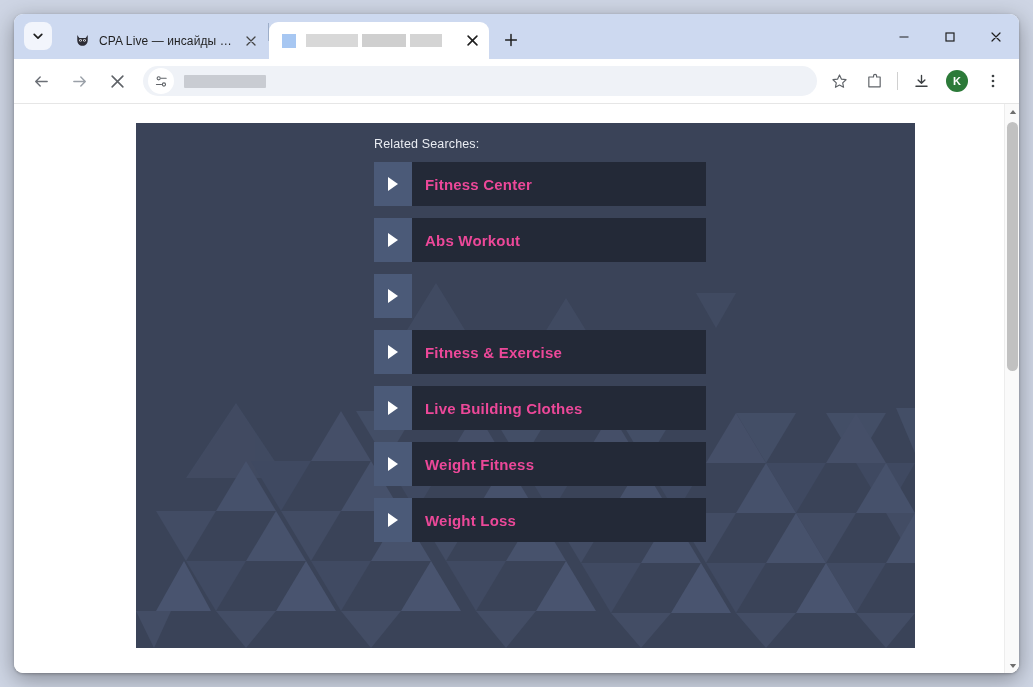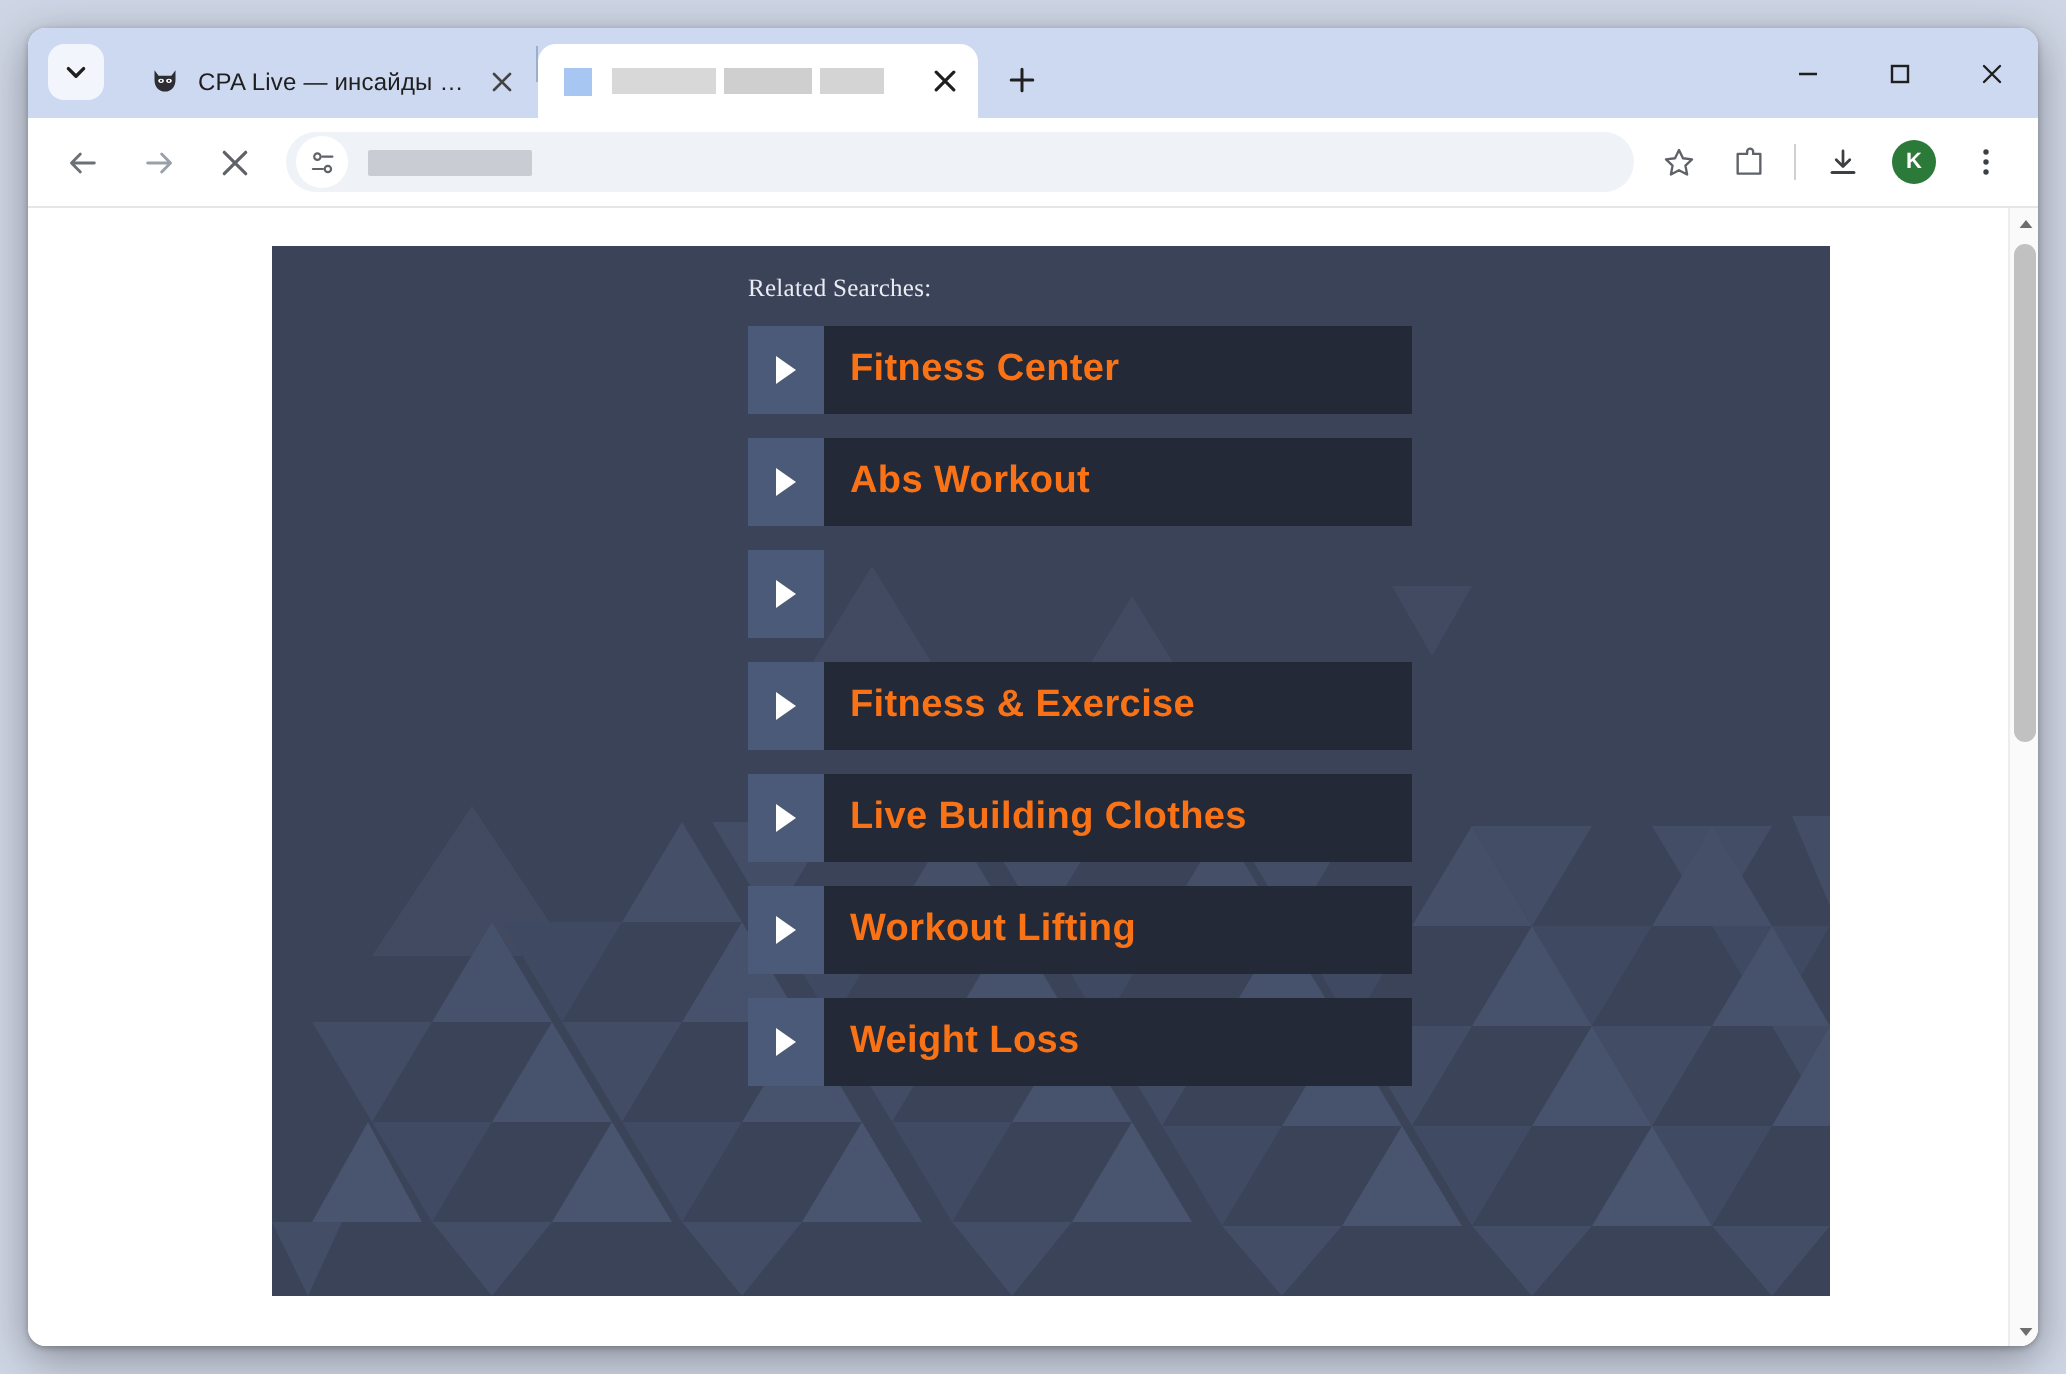--- a/index.html
+++ b/index.html
@@ -223,21 +223,20 @@
   #page-inner {
     position: relative;
     z-index: 2;
     padding: 14px 0 0 238px;
   }
   #related-label {
     color: #e9ecf2;
     font-size: 12.5px;
     margin-bottom: 11px;
     letter-spacing: .15px;
-    font-family: Liberation Serif, serif;
   }
   .search-row {
     display: flex;
     align-items: stretch;
     width: 332px;
     height: 44px;
     margin-bottom: 12px;
     cursor: pointer;
   }
   .search-arrow {
@@ -251,23 +250,23 @@
     border-top: 7px solid transparent;
     border-bottom: 7px solid transparent;
   }
   .search-label-box {
     flex: 1 1 auto;
     background: #232937;
     display: flex; align-items: center;
     padding-left: 13px;
   }
   .search-label-box span {
-    color: #f97316;
+    color: #ec4899;
     font-weight: bold;
-    font-size: 19px;
+    font-size: 15px;
     letter-spacing: .2px;
   }
 </style>
 </head>
 <body>
 
 <div id="desktop">
 
   <div id="browser-window">
 
@@ -540,21 +539,21 @@
                 </div>
                 <div class="search-label-box">
                   <span>Live Building Clothes</span>
                 </div>
               </div>
               <div class="search-row">
                 <div class="search-arrow">
                   <div class="tri"></div>
                 </div>
                 <div class="search-label-box">
-                  <span>Workout Lifting</span>
+                  <span>Weight Fitness</span>
                 </div>
               </div>
               <div class="search-row">
                 <div class="search-arrow">
                   <div class="tri"></div>
                 </div>
                 <div class="search-label-box">
                   <span>Weight Loss</span>
                 </div>
               </div>

